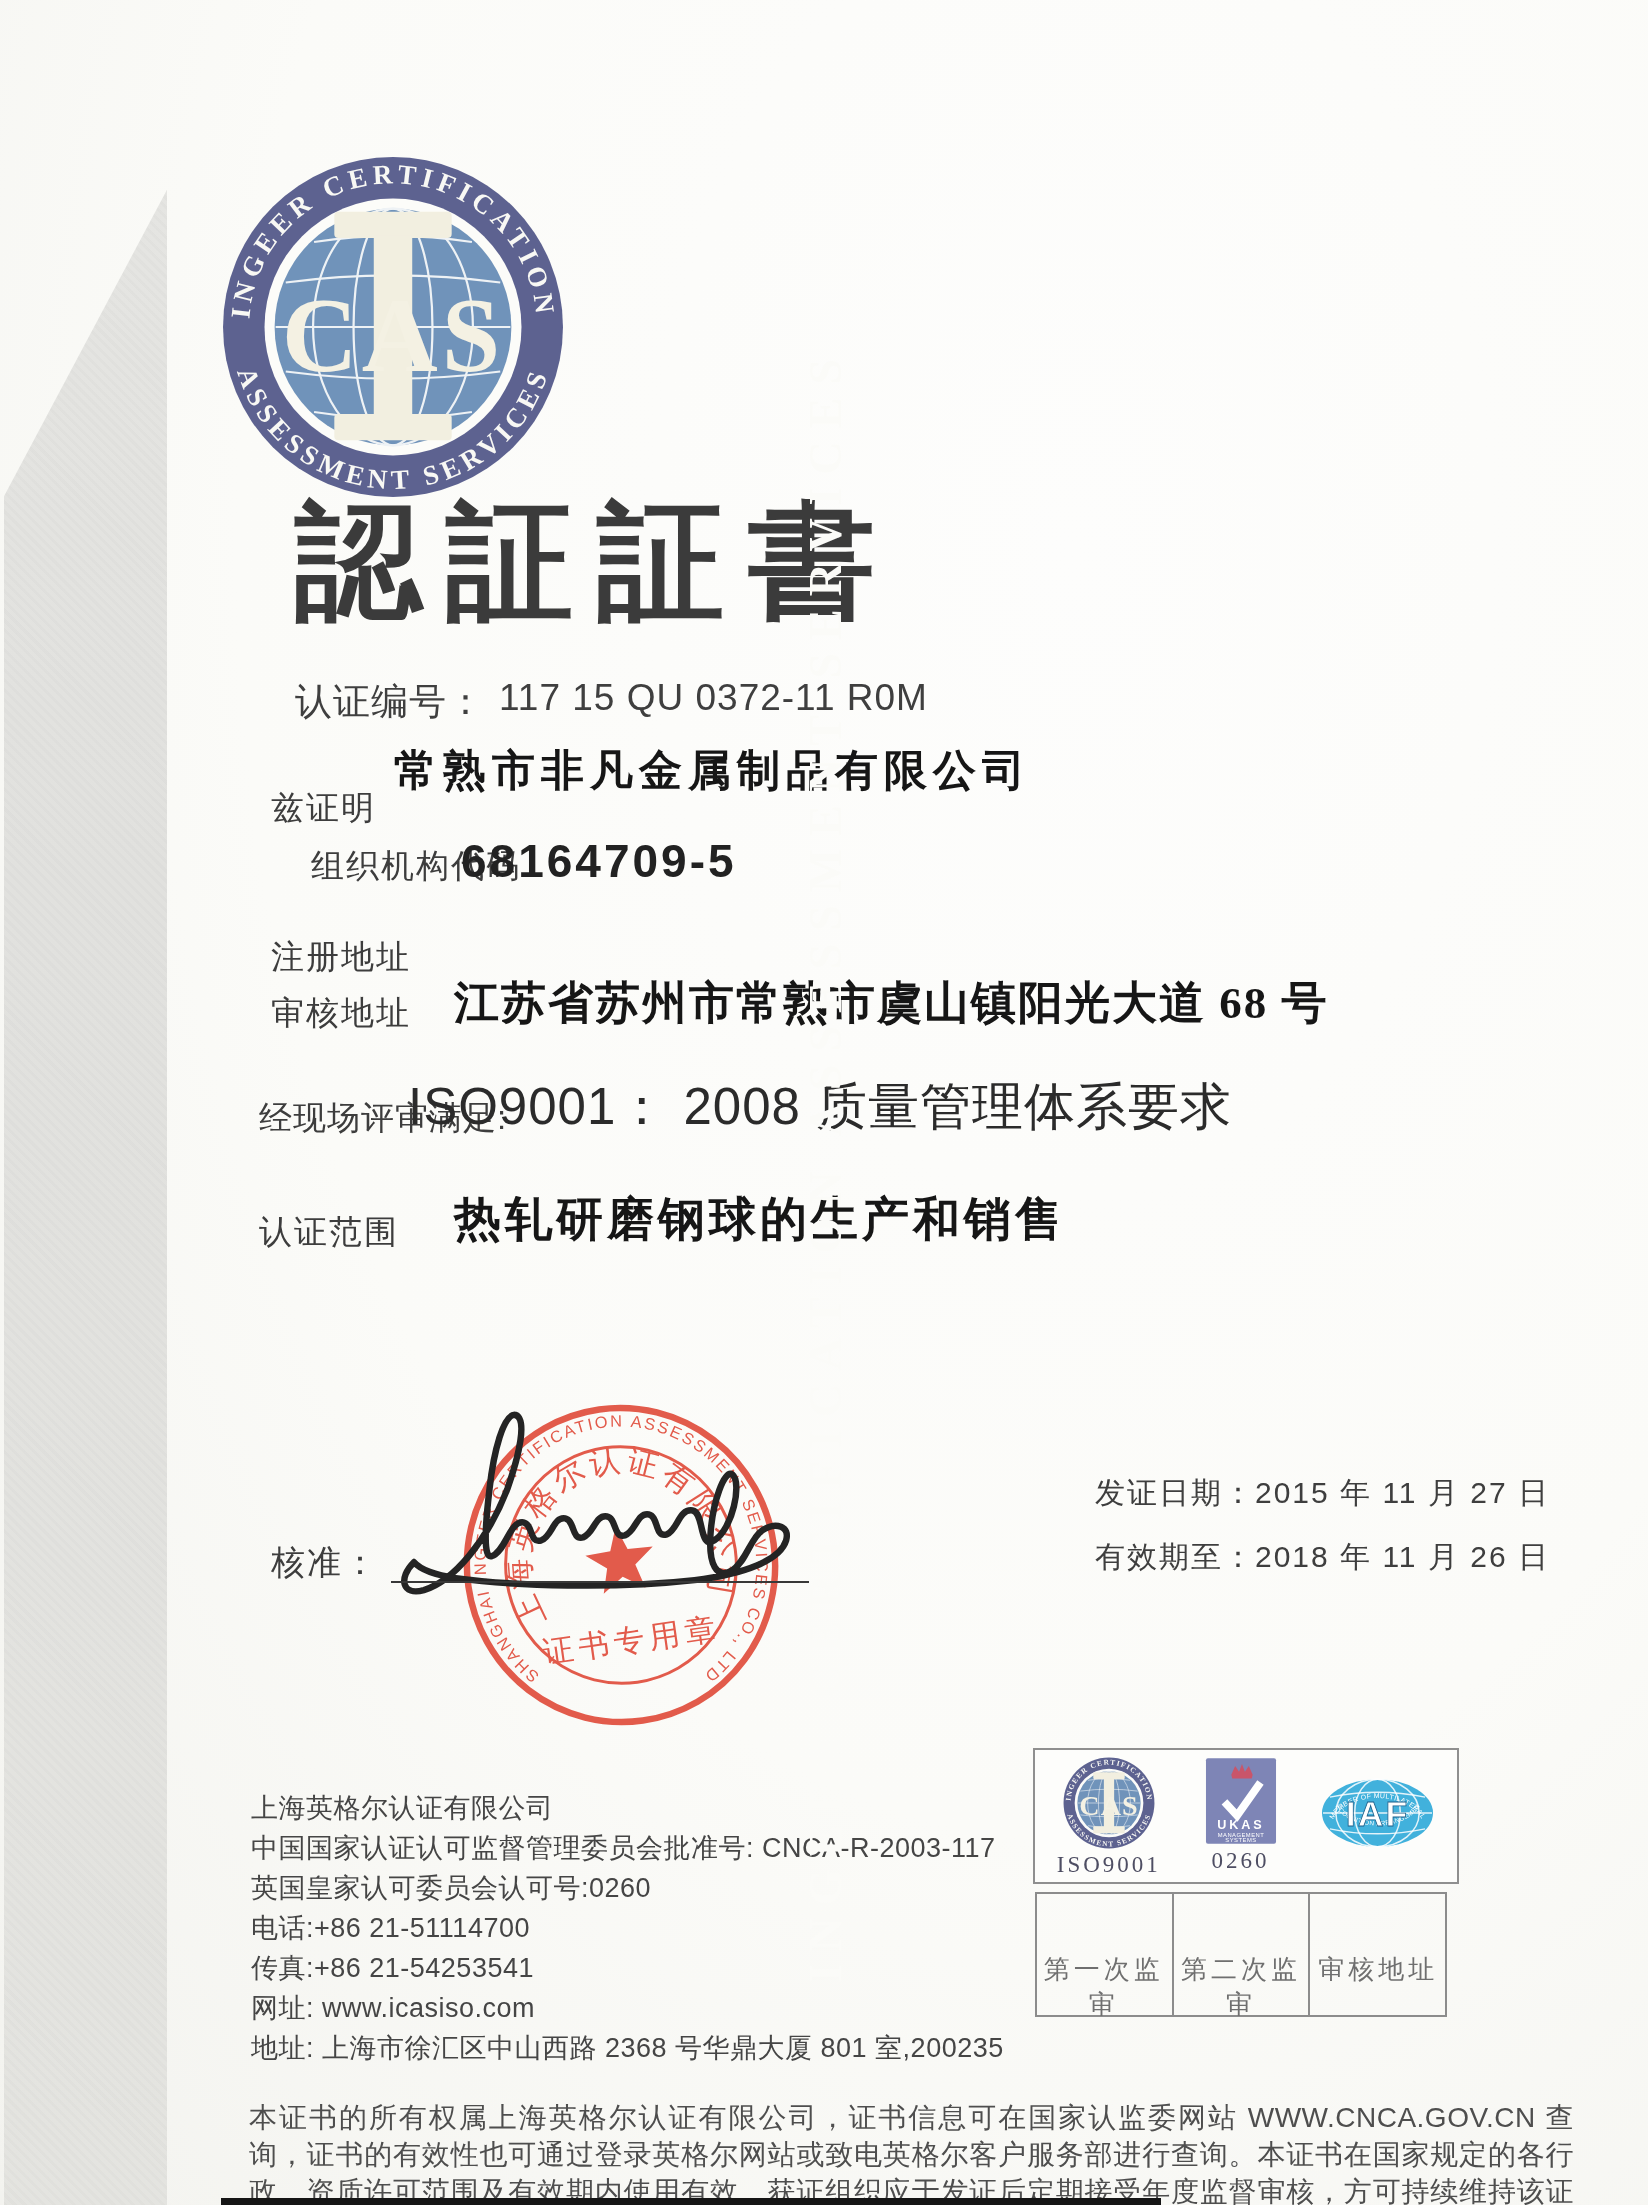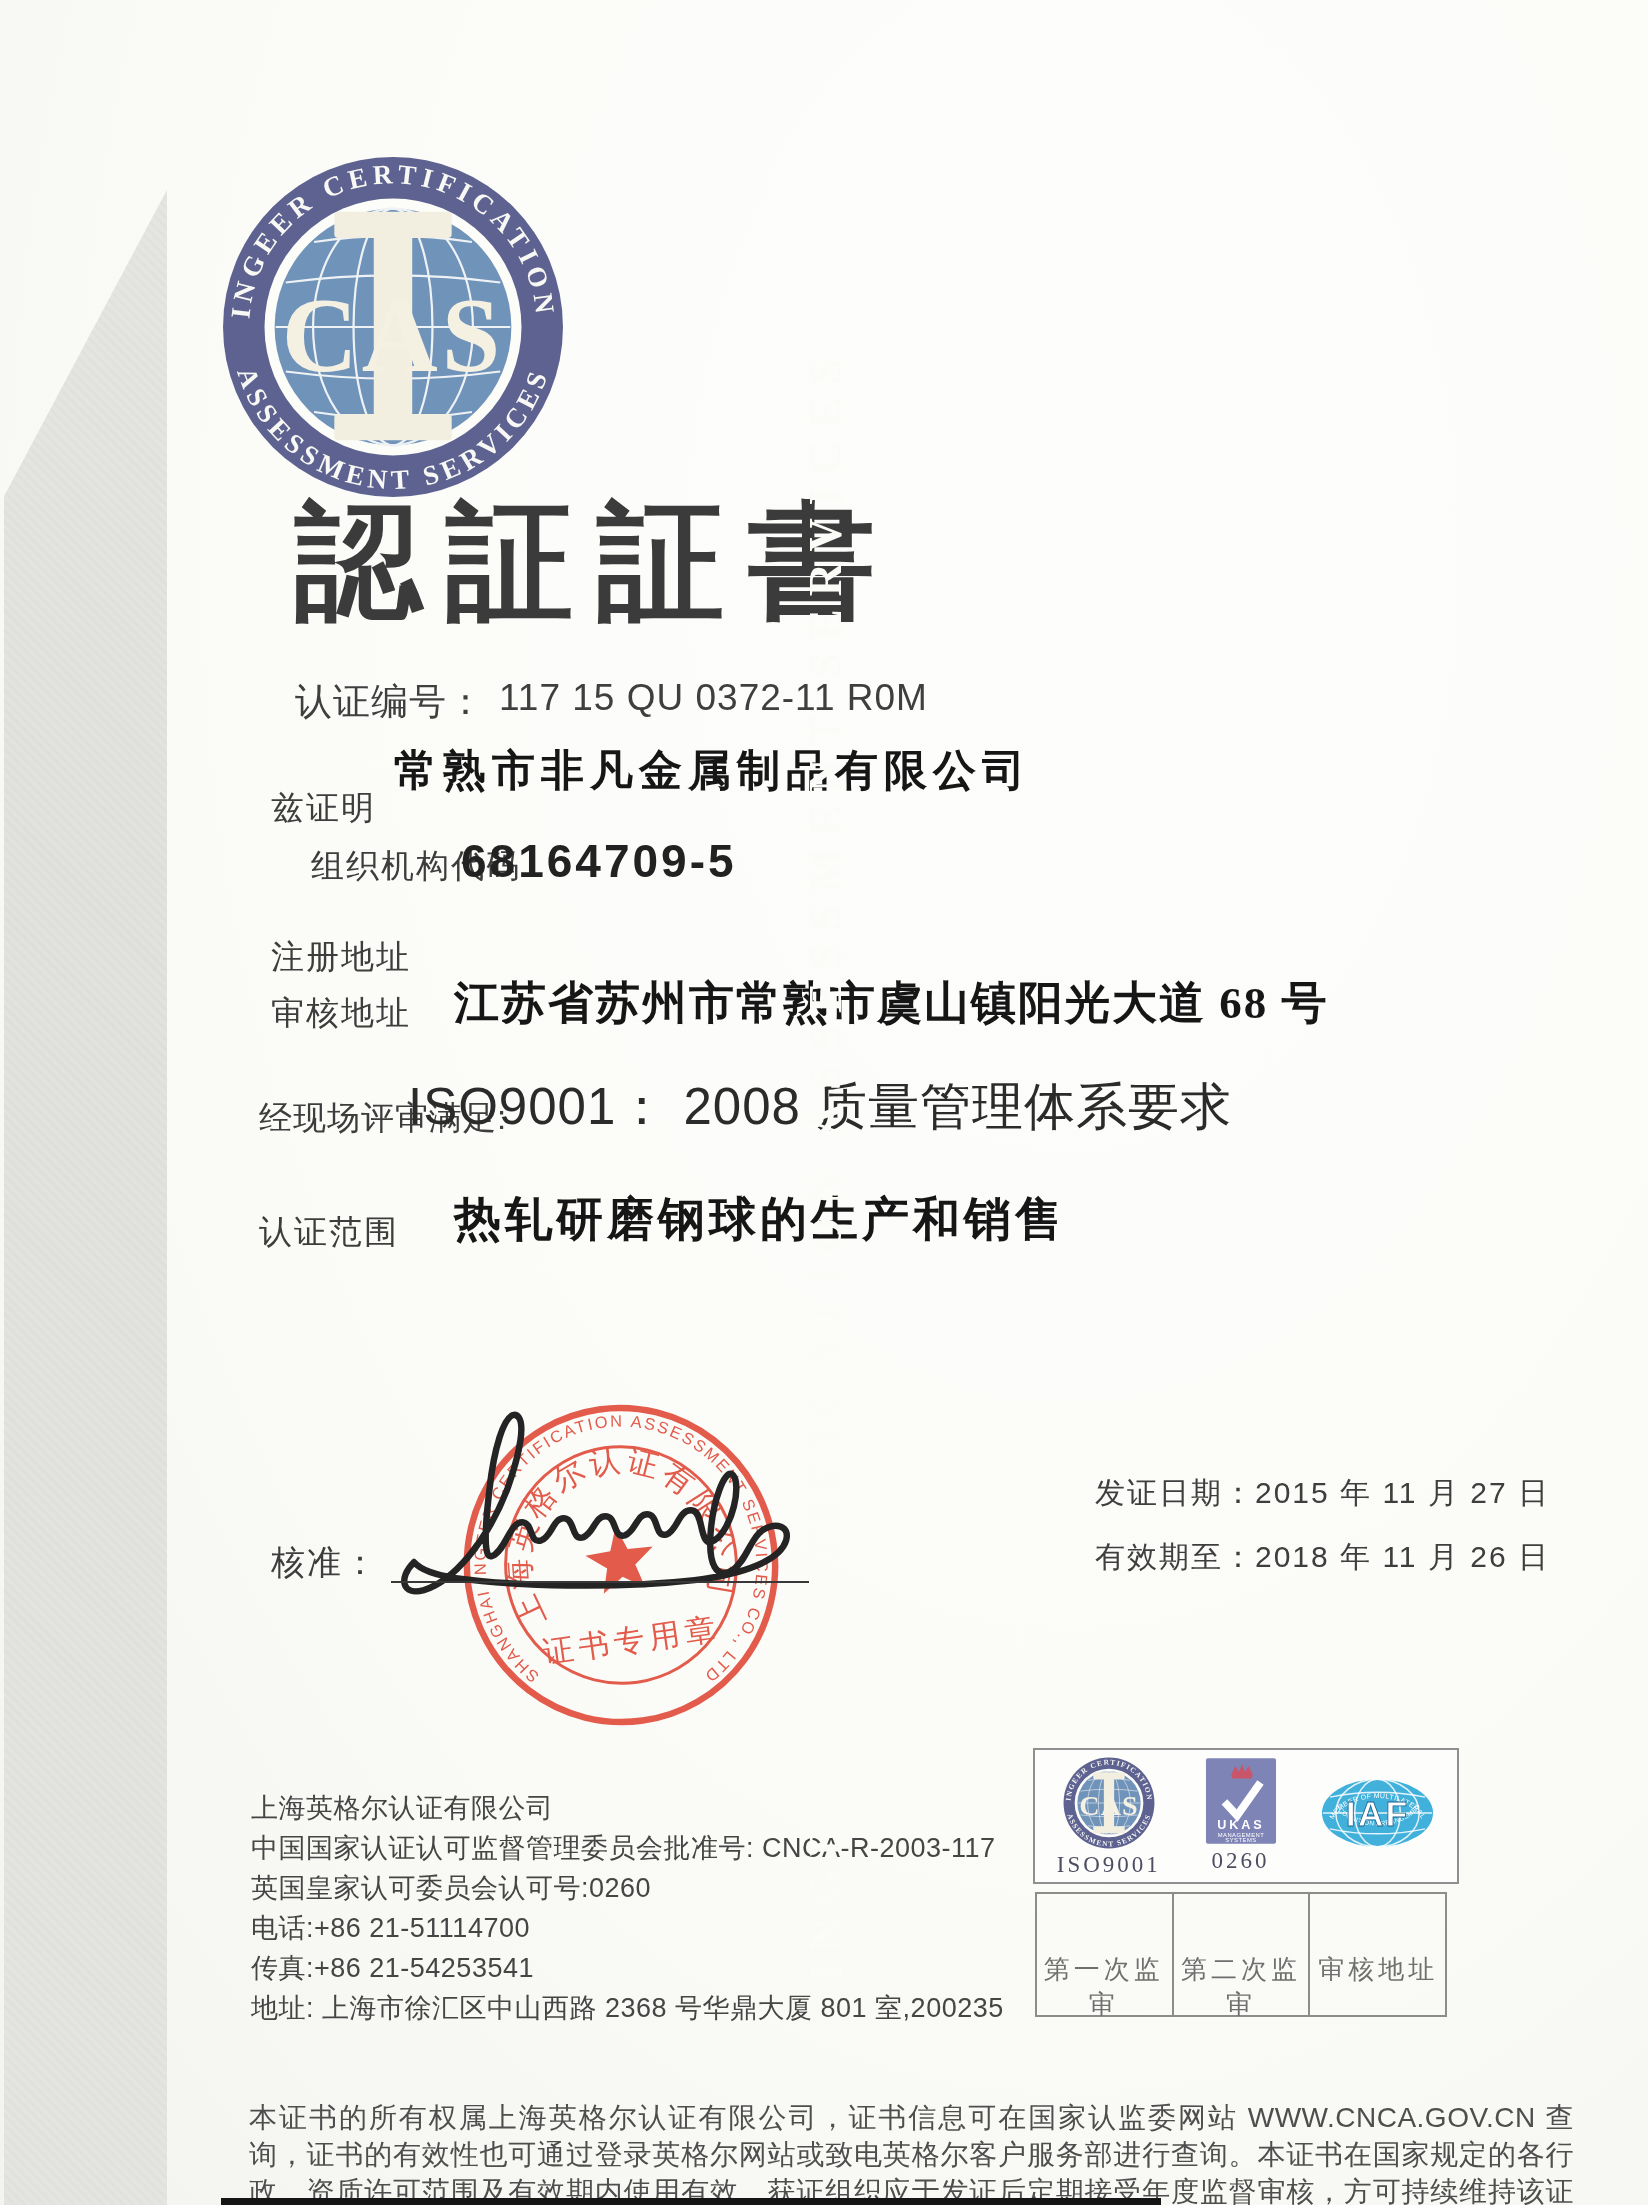--- a/index.html
+++ b/index.html
@@ -151,20 +151,21 @@
       <span>有效期至：</span><span>2018 年 11 月 26 日</span>
     </div>
   </div>
 
   <div class="abs issuer">
     <div>上海英格尔认证有限公司</div>
     <div>中国国家认证认可监督管理委员会批准号: CNCA-R-2003-117</div>
     <div>英国皇家认可委员会认可号:0260</div>
     <div>电话:+86 21-51114700</div>
     <div>传真:+86 21-54253541</div>
+    <div>网址: www.icasiso.com</div>
     <div>地址: 上海市徐汇区中山西路 2368 号华鼎大厦 801 室,200235</div>
   </div>
 
   <div class="abs accbox">
     <div class="acccell">
       <svg width="92" height="92" viewBox="0 0 340 340">
         <use href="#casLogoSym" width="340" height="340"></use>
       </svg>
       <div class="acccap">ISO9001</div>
     </div>

